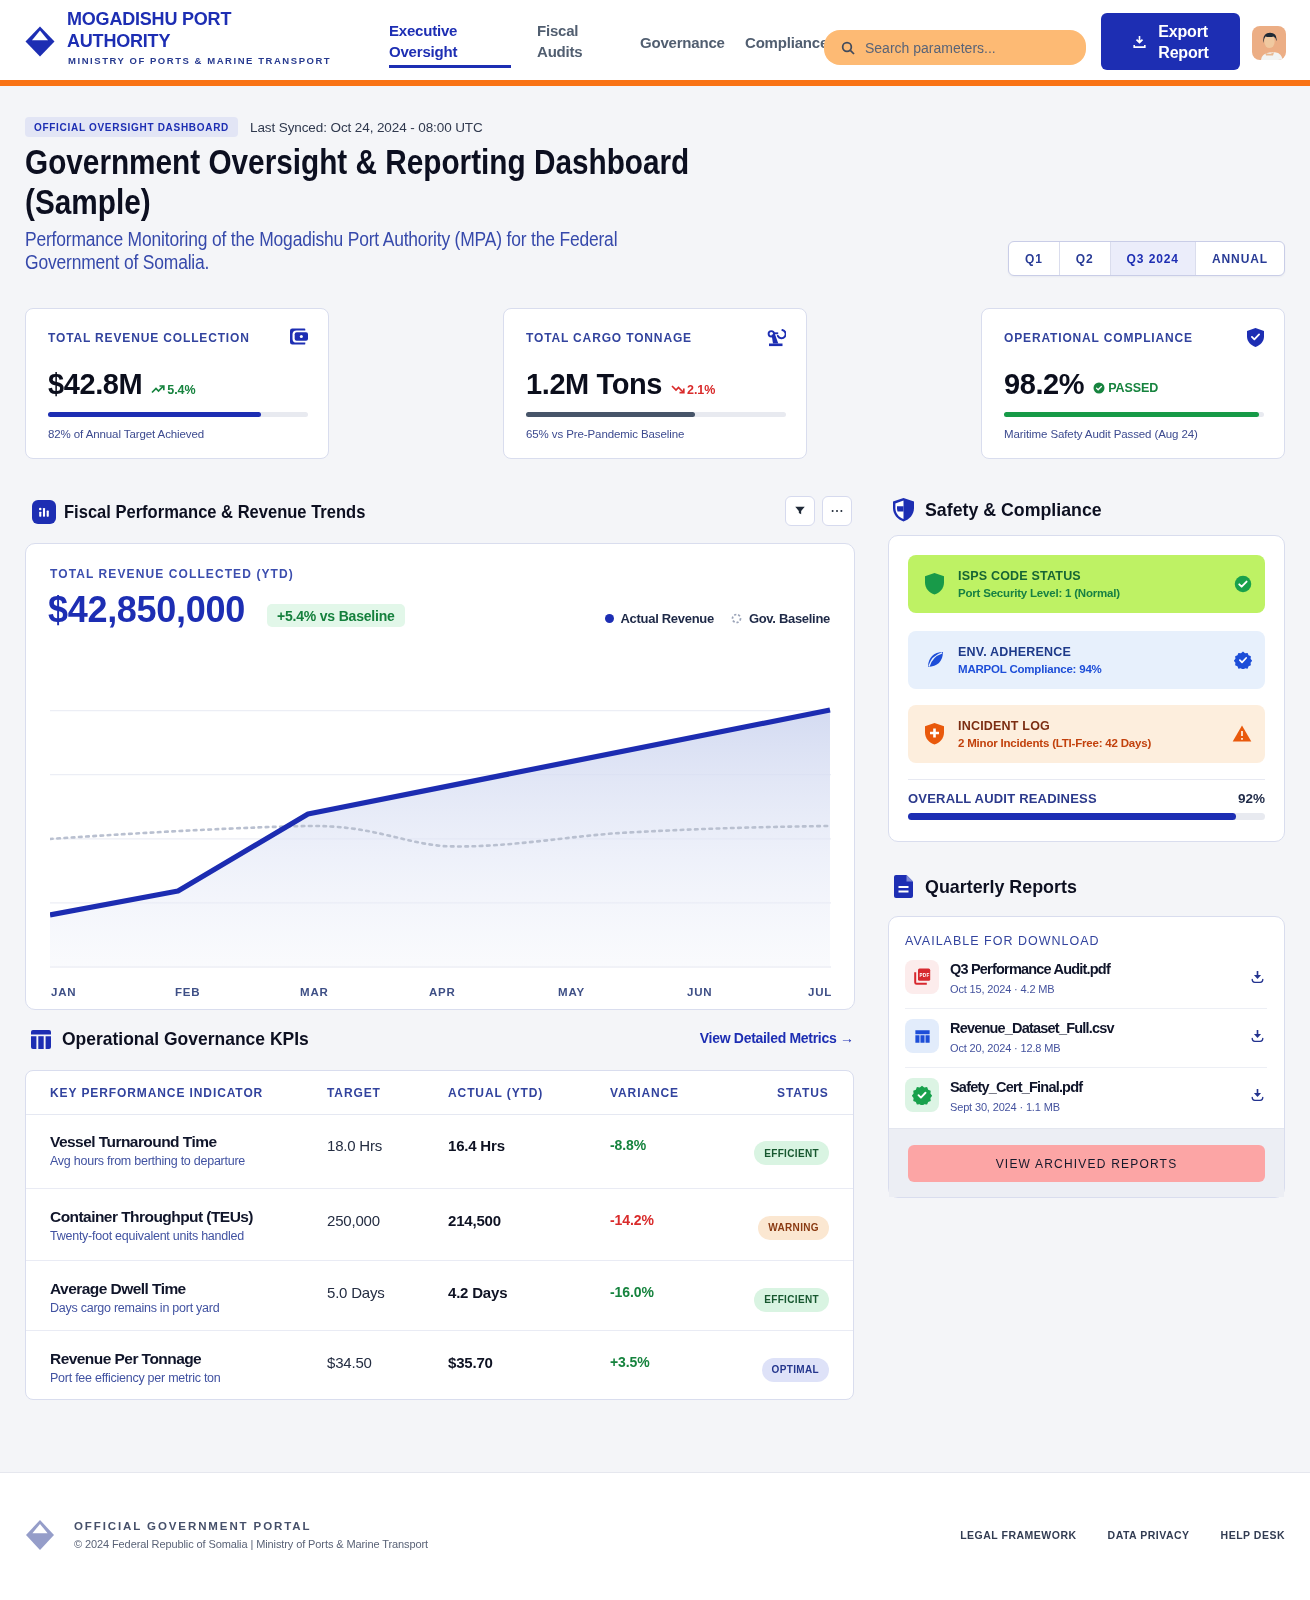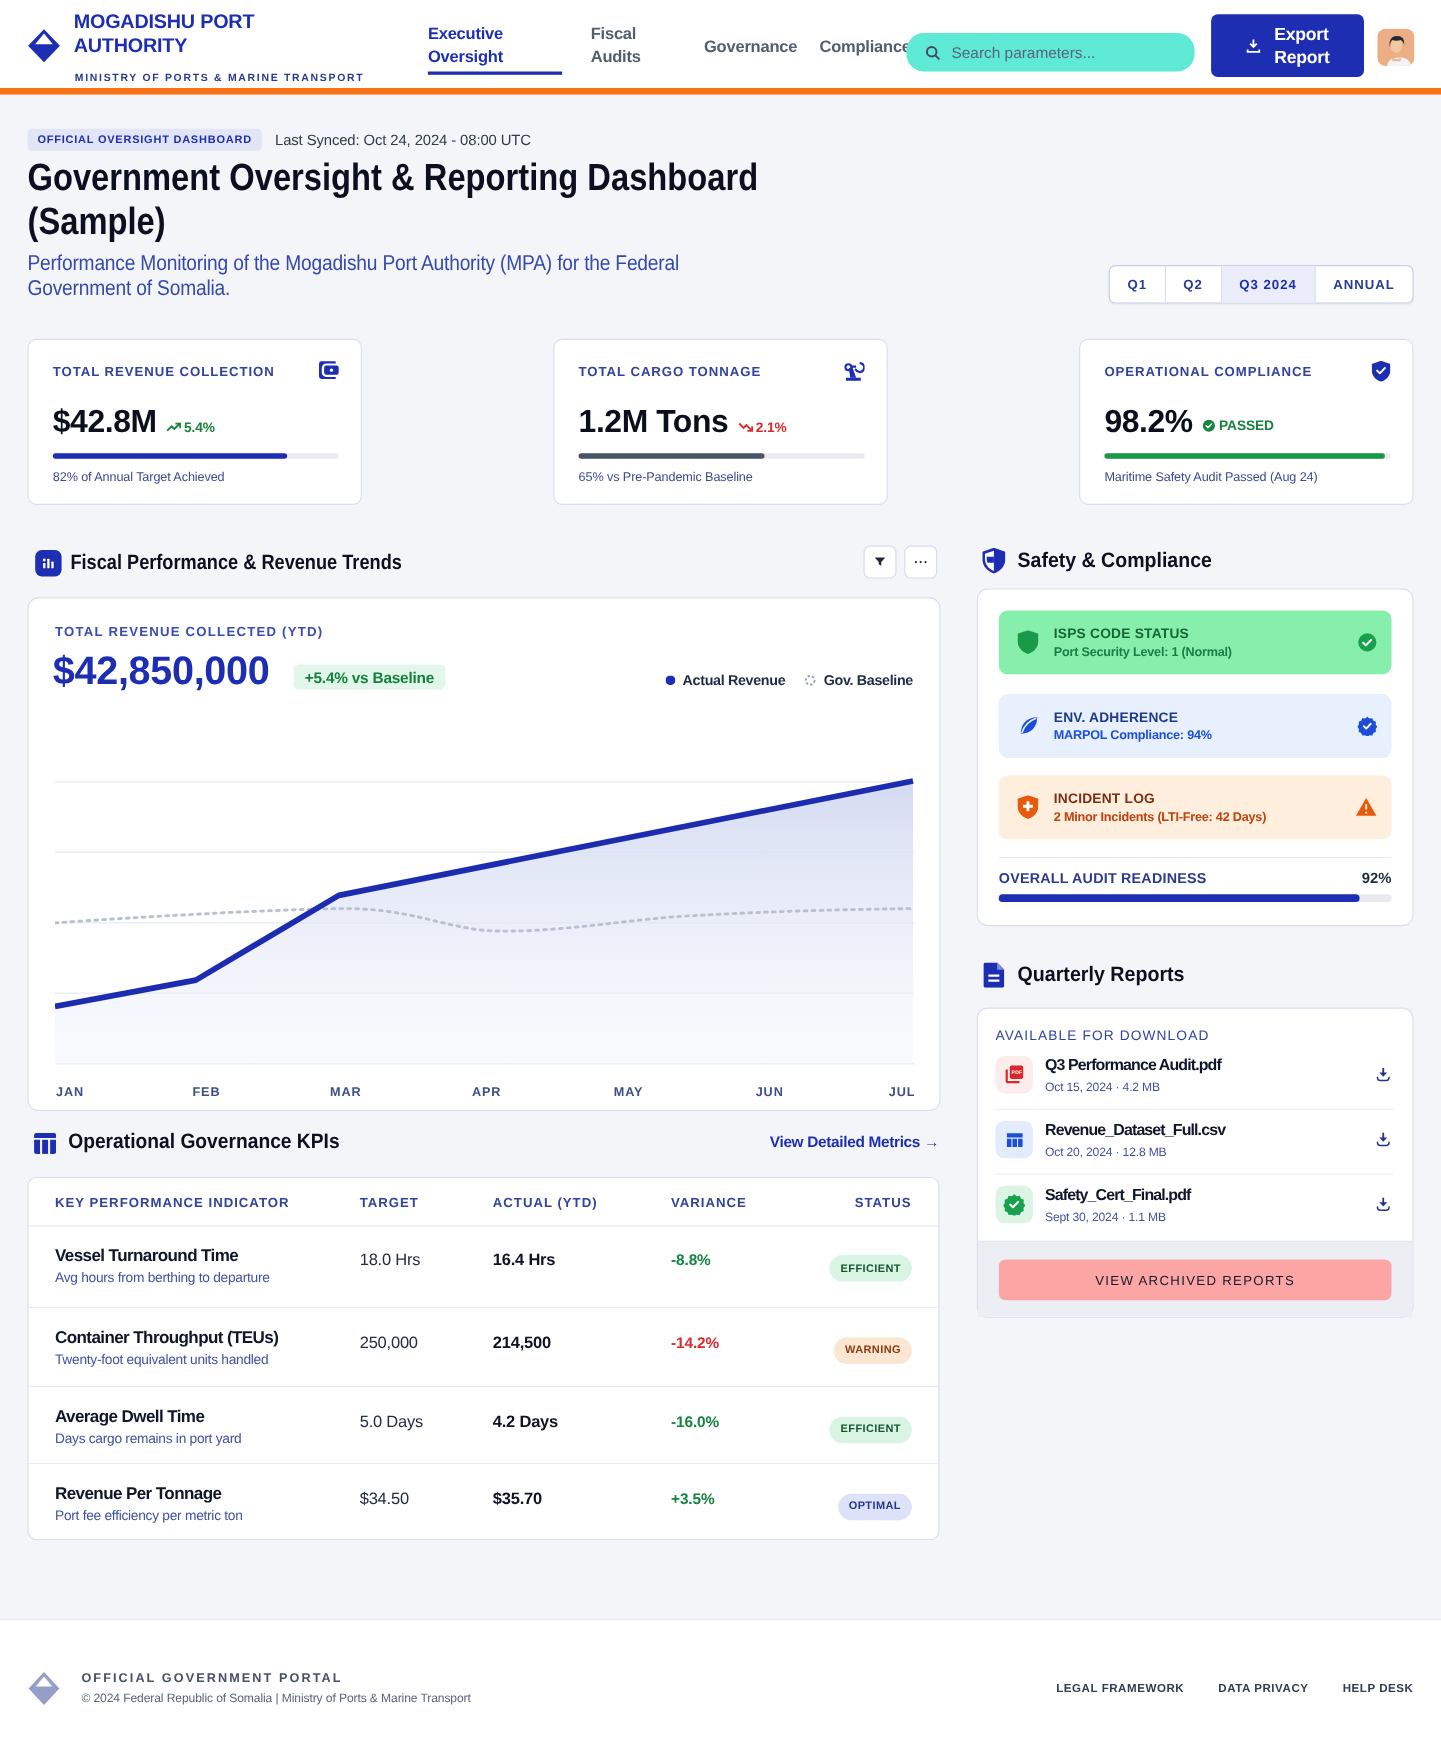--- a/index.html
+++ b/index.html
@@ -9,28 +9,28 @@
     font-family:"Liberation Sans", sans-serif;
     background:#f4f5f8;
     color:#111827;
     position:relative;
   }
   .abs { position:absolute; }
   
   .hdr { position:absolute; top:0; left:0; width:1310px; height:86px; background:#fff; border-bottom:6px solid #f97316; }
   .logo { position:absolute; left:25px; top:26px; }
   .bn { position:absolute; left:67px; top:9px; font-size:18px; font-weight:bold; color:#1d2eb3; line-height:21.5px; letter-spacing:-.2px; }
-  .bs { position:absolute; left:68px; top:55px; font-size:9.5px; font-weight:bold; color:#273a8f; letter-spacing:1.55px; white-space:nowrap;margin-top:11px; }
+  .bs { position:absolute; left:68px; top:55px; font-size:9.5px; font-weight:bold; color:#273a8f; letter-spacing:1.55px; white-space:nowrap; }
   .nav a { position:absolute; text-decoration:none; font-size:15px; font-weight:bold; color:#515e70; letter-spacing:-.2px; }
   .nav .n1 { left:389px; top:20px; color:#1d2eb3; line-height:21px; width:122px; }
   .nav .n1 .u { position:absolute; left:0; top:45px; width:122px; height:2.5px; background:#1d2eb3; }
   .nav .n2 { left:537px; top:20px; line-height:21px; width:70px; }
   .nav .n3 { left:640px; top:34px; }
   .nav .n4 { left:745px; top:34px; }
-  .search { position:absolute; left:824px; top:30px; width:262px; height:35px; background:#5eead4; border-radius:16px;
+  .search { position:absolute; left:824px; top:30px; width:262px; height:35px; background:#fdba74; border-radius:16px;
     display:flex; align-items:center; padding:0 16px; gap:9px; font-size:14px; color:#5a6477; }
   .btn-export { position:absolute; left:1101px; top:13px; width:139px; height:57px; background:#1d2eb3; color:#fff; border-radius:6px;
     display:flex; align-items:center; justify-content:center; gap:11px; font-size:16px; font-weight:bold; line-height:21px; letter-spacing:-.2px; }
   .avatar { position:absolute; left:1252px; top:26px; width:34px; height:34px; border-radius:8px; overflow:hidden; }
   
   .crumb { position:absolute; top:117px; left:25px; display:flex; align-items:center; gap:12px; }
   .badge { background:#e2e5f5; color:#1d2eb3; font-size:10px; font-weight:bold; letter-spacing:.7px; padding:5px 9px 4px; border-radius:4px; }
   .sync { font-size:13.5px; color:#30394e; letter-spacing:-.1px; }
   h1 { position:absolute; top:143px; left:25px; font-size:34.5px; line-height:39.8px; color:#0c0f20; font-weight:bold;
        transform:scaleX(.862); transform-origin:left top; white-space:nowrap; letter-spacing:0; }
@@ -83,21 +83,21 @@
   .p-orange { background:#fbe7d1; color:#8a3a12; }
   .p-lav { background:#dee2f8; color:#24368d; }
   .vlink { position:absolute; top:1030px; font-size:14px; font-weight:bold; color:#1d2eb3; right:456px; letter-spacing:-.3px; }
   
   .safety-card { position:absolute; top:535px; left:888px; width:397px; height:307px; background:#fff; border:1px solid #d9ddee; border-radius:10px; }
   .st-box { position:absolute; left:908px; width:357px; height:58px; border-radius:8px; }
   .st-box svg.lft { position:absolute; left:17px; top:50%; margin-top:-11px; }
   .st-box .t1 { position:absolute; left:50px; top:14px; font-size:12.5px; font-weight:bold; letter-spacing:.2px; }
   .st-box .t2 { position:absolute; left:50px; top:32px; font-size:11.5px; font-weight:bold; letter-spacing:-.2px; }
   .st-box .end { position:absolute; right:13px; top:50%; margin-top:-9px; }
-  .st-g { background:#86efac;text-decoration:underline; } .st-g .t1 { color:#166534; } .st-g .t2 { color:#178043; }
+  .st-g { background:#bef264;text-decoration:underline; } .st-g .t1 { color:#166534; } .st-g .t2 { color:#178043; }
   .st-b { background:#e7f0fc; } .st-b .t1 { color:#1e3a8a; } .st-b .t2 { color:#1d4ed8; }
   .st-o { background:#fdeedd; } .st-o .t1 { color:#7c2d12; } .st-o .t2 { color:#c2410c; }
   .audit-div { position:absolute; top:779px; left:908px; width:357px; height:1px; background:#e7e9f2; }
   .au-l { position:absolute; top:791px; left:908px; font-size:13px; font-weight:bold; color:#2c3a8c; letter-spacing:.2px; }
   .au-r { position:absolute; top:791px; right:45px; font-size:13.5px; font-weight:bold; color:#1e2947; }
   .au-bar { position:absolute; top:813px; left:908px; width:357px; height:7px; border-radius:4px; background:#e8eaf0; }
   .au-bar i { display:block; width:92%; height:100%; border-radius:4px; background:#1d2eb3; }
   
   .rep-card { position:absolute; top:916px; left:888px; width:397px; height:282px; background:#fff; border:1px solid #d9ddee; border-radius:10px; overflow:hidden; }
   .rep-h { position:absolute; top:934px; left:905px; font-size:12.5px; font-weight:normal; color:#32439e; letter-spacing:1px; }

